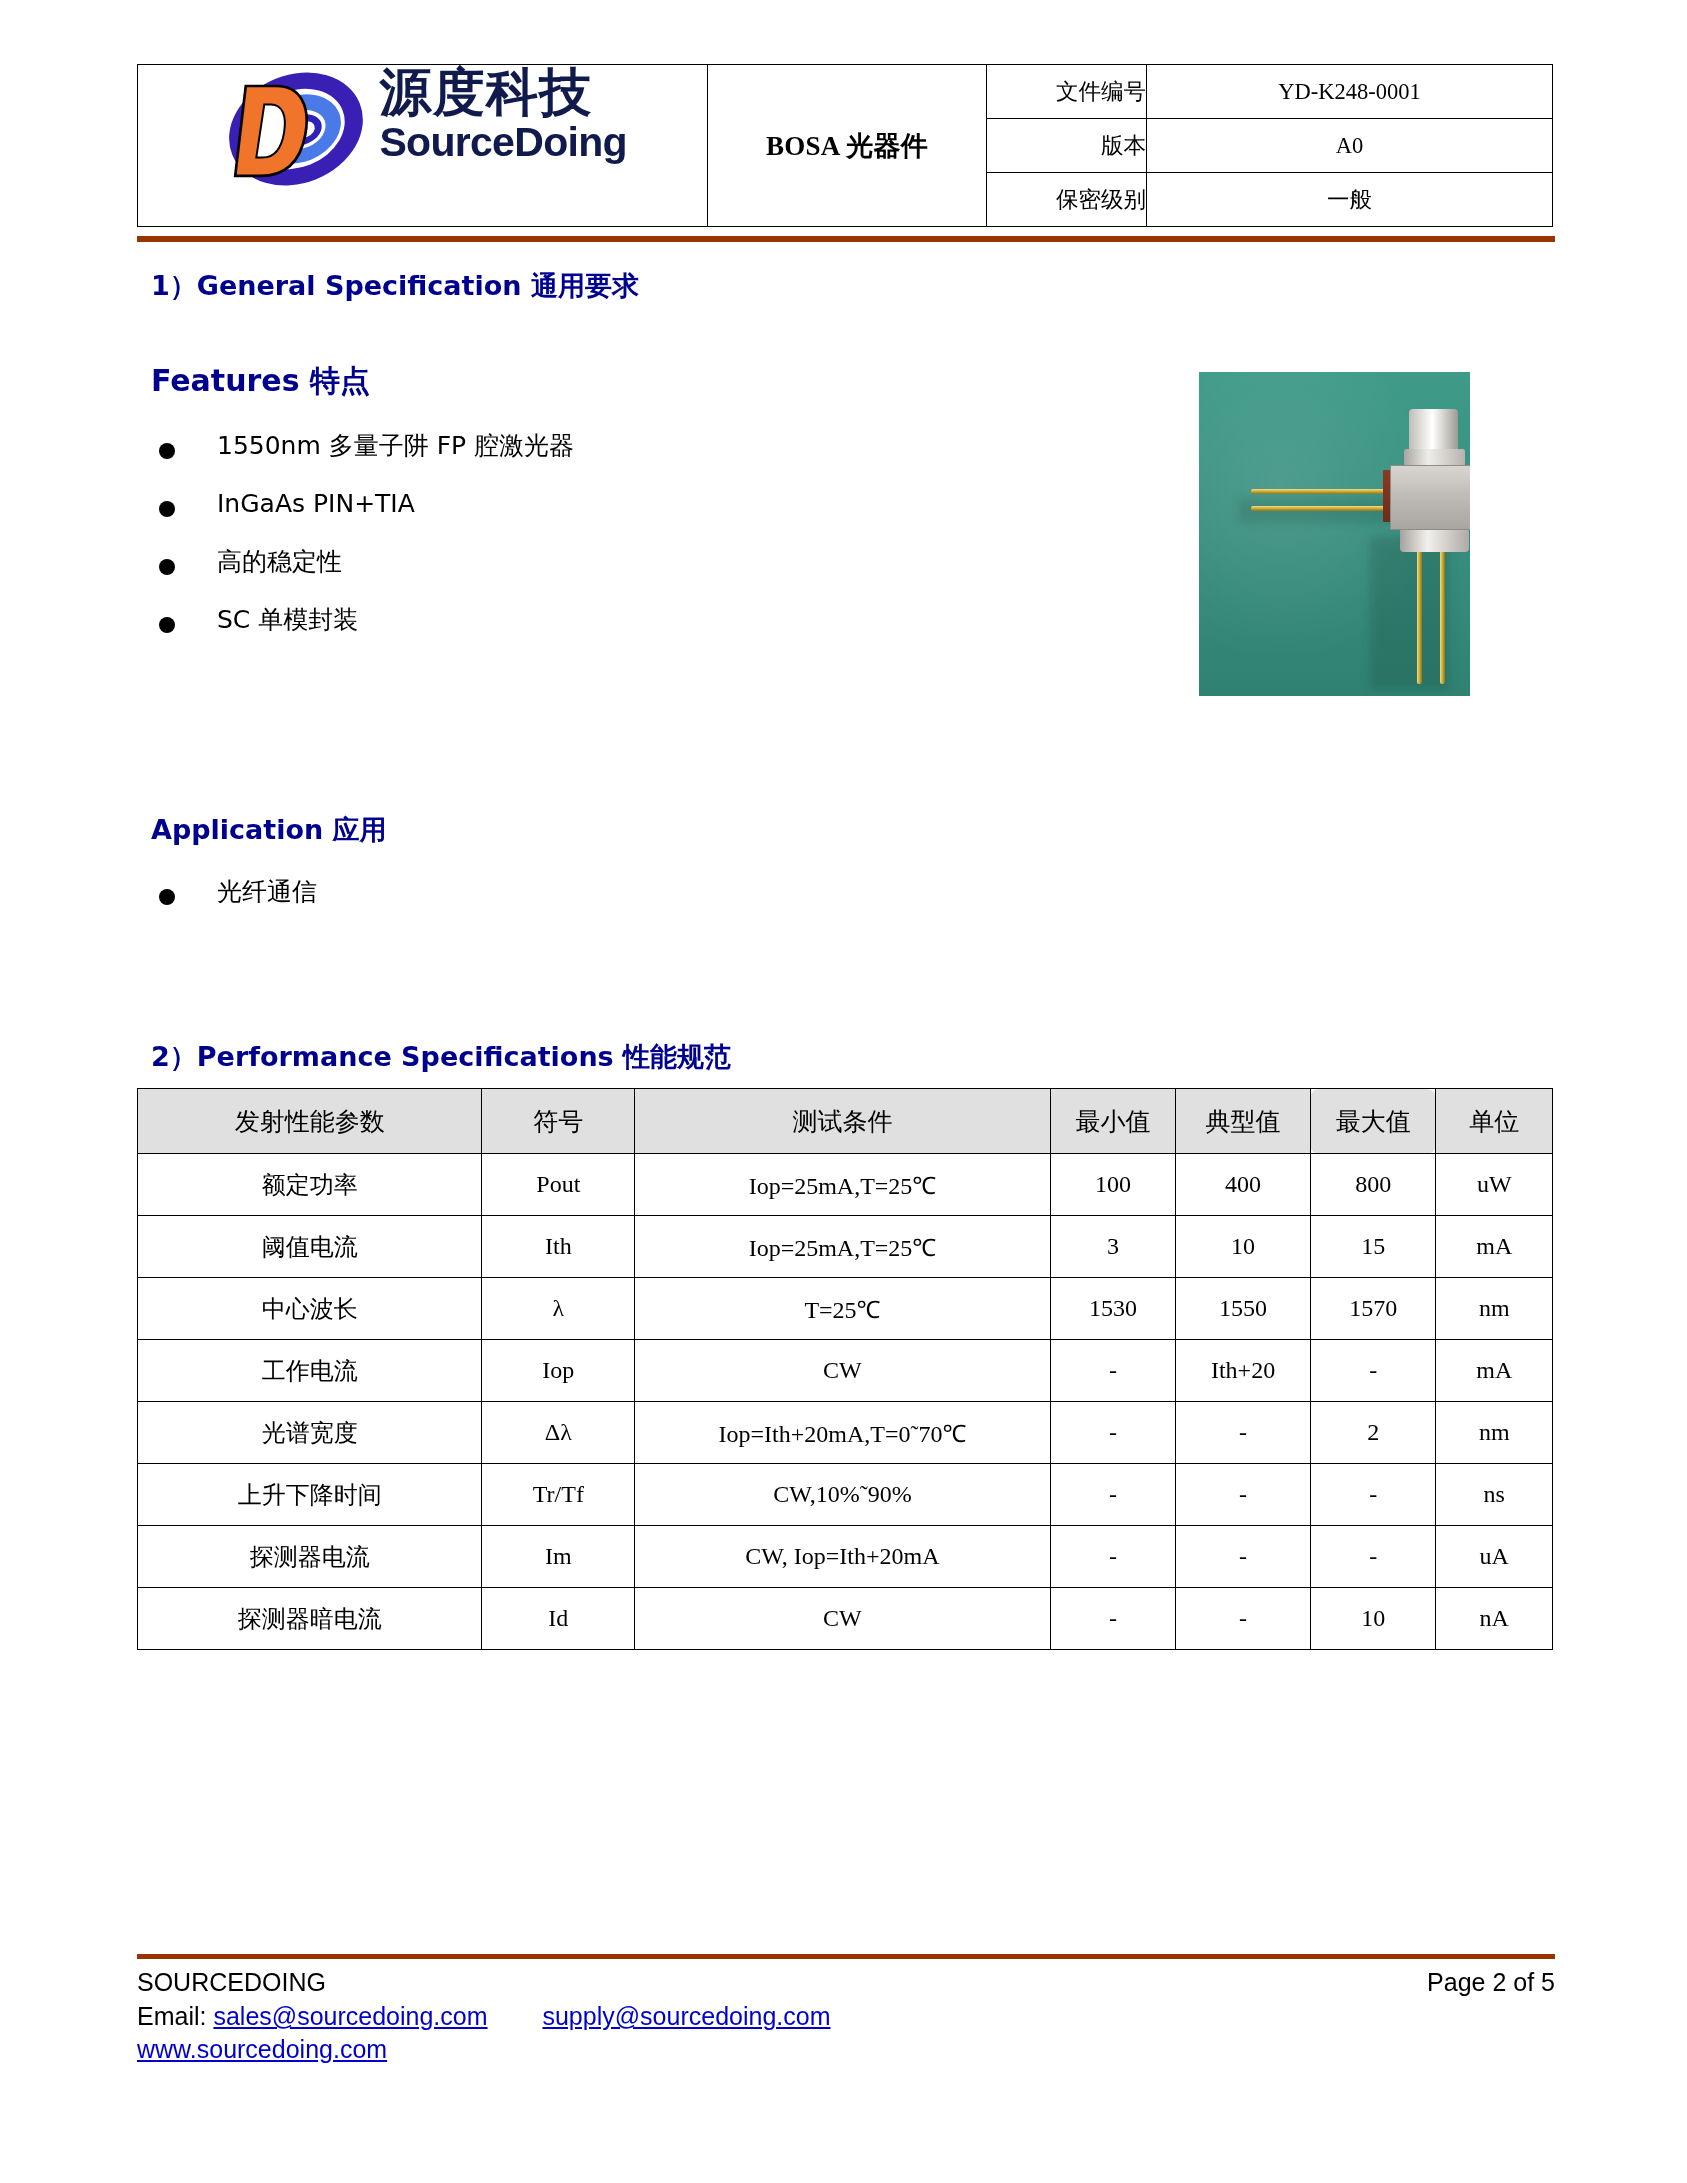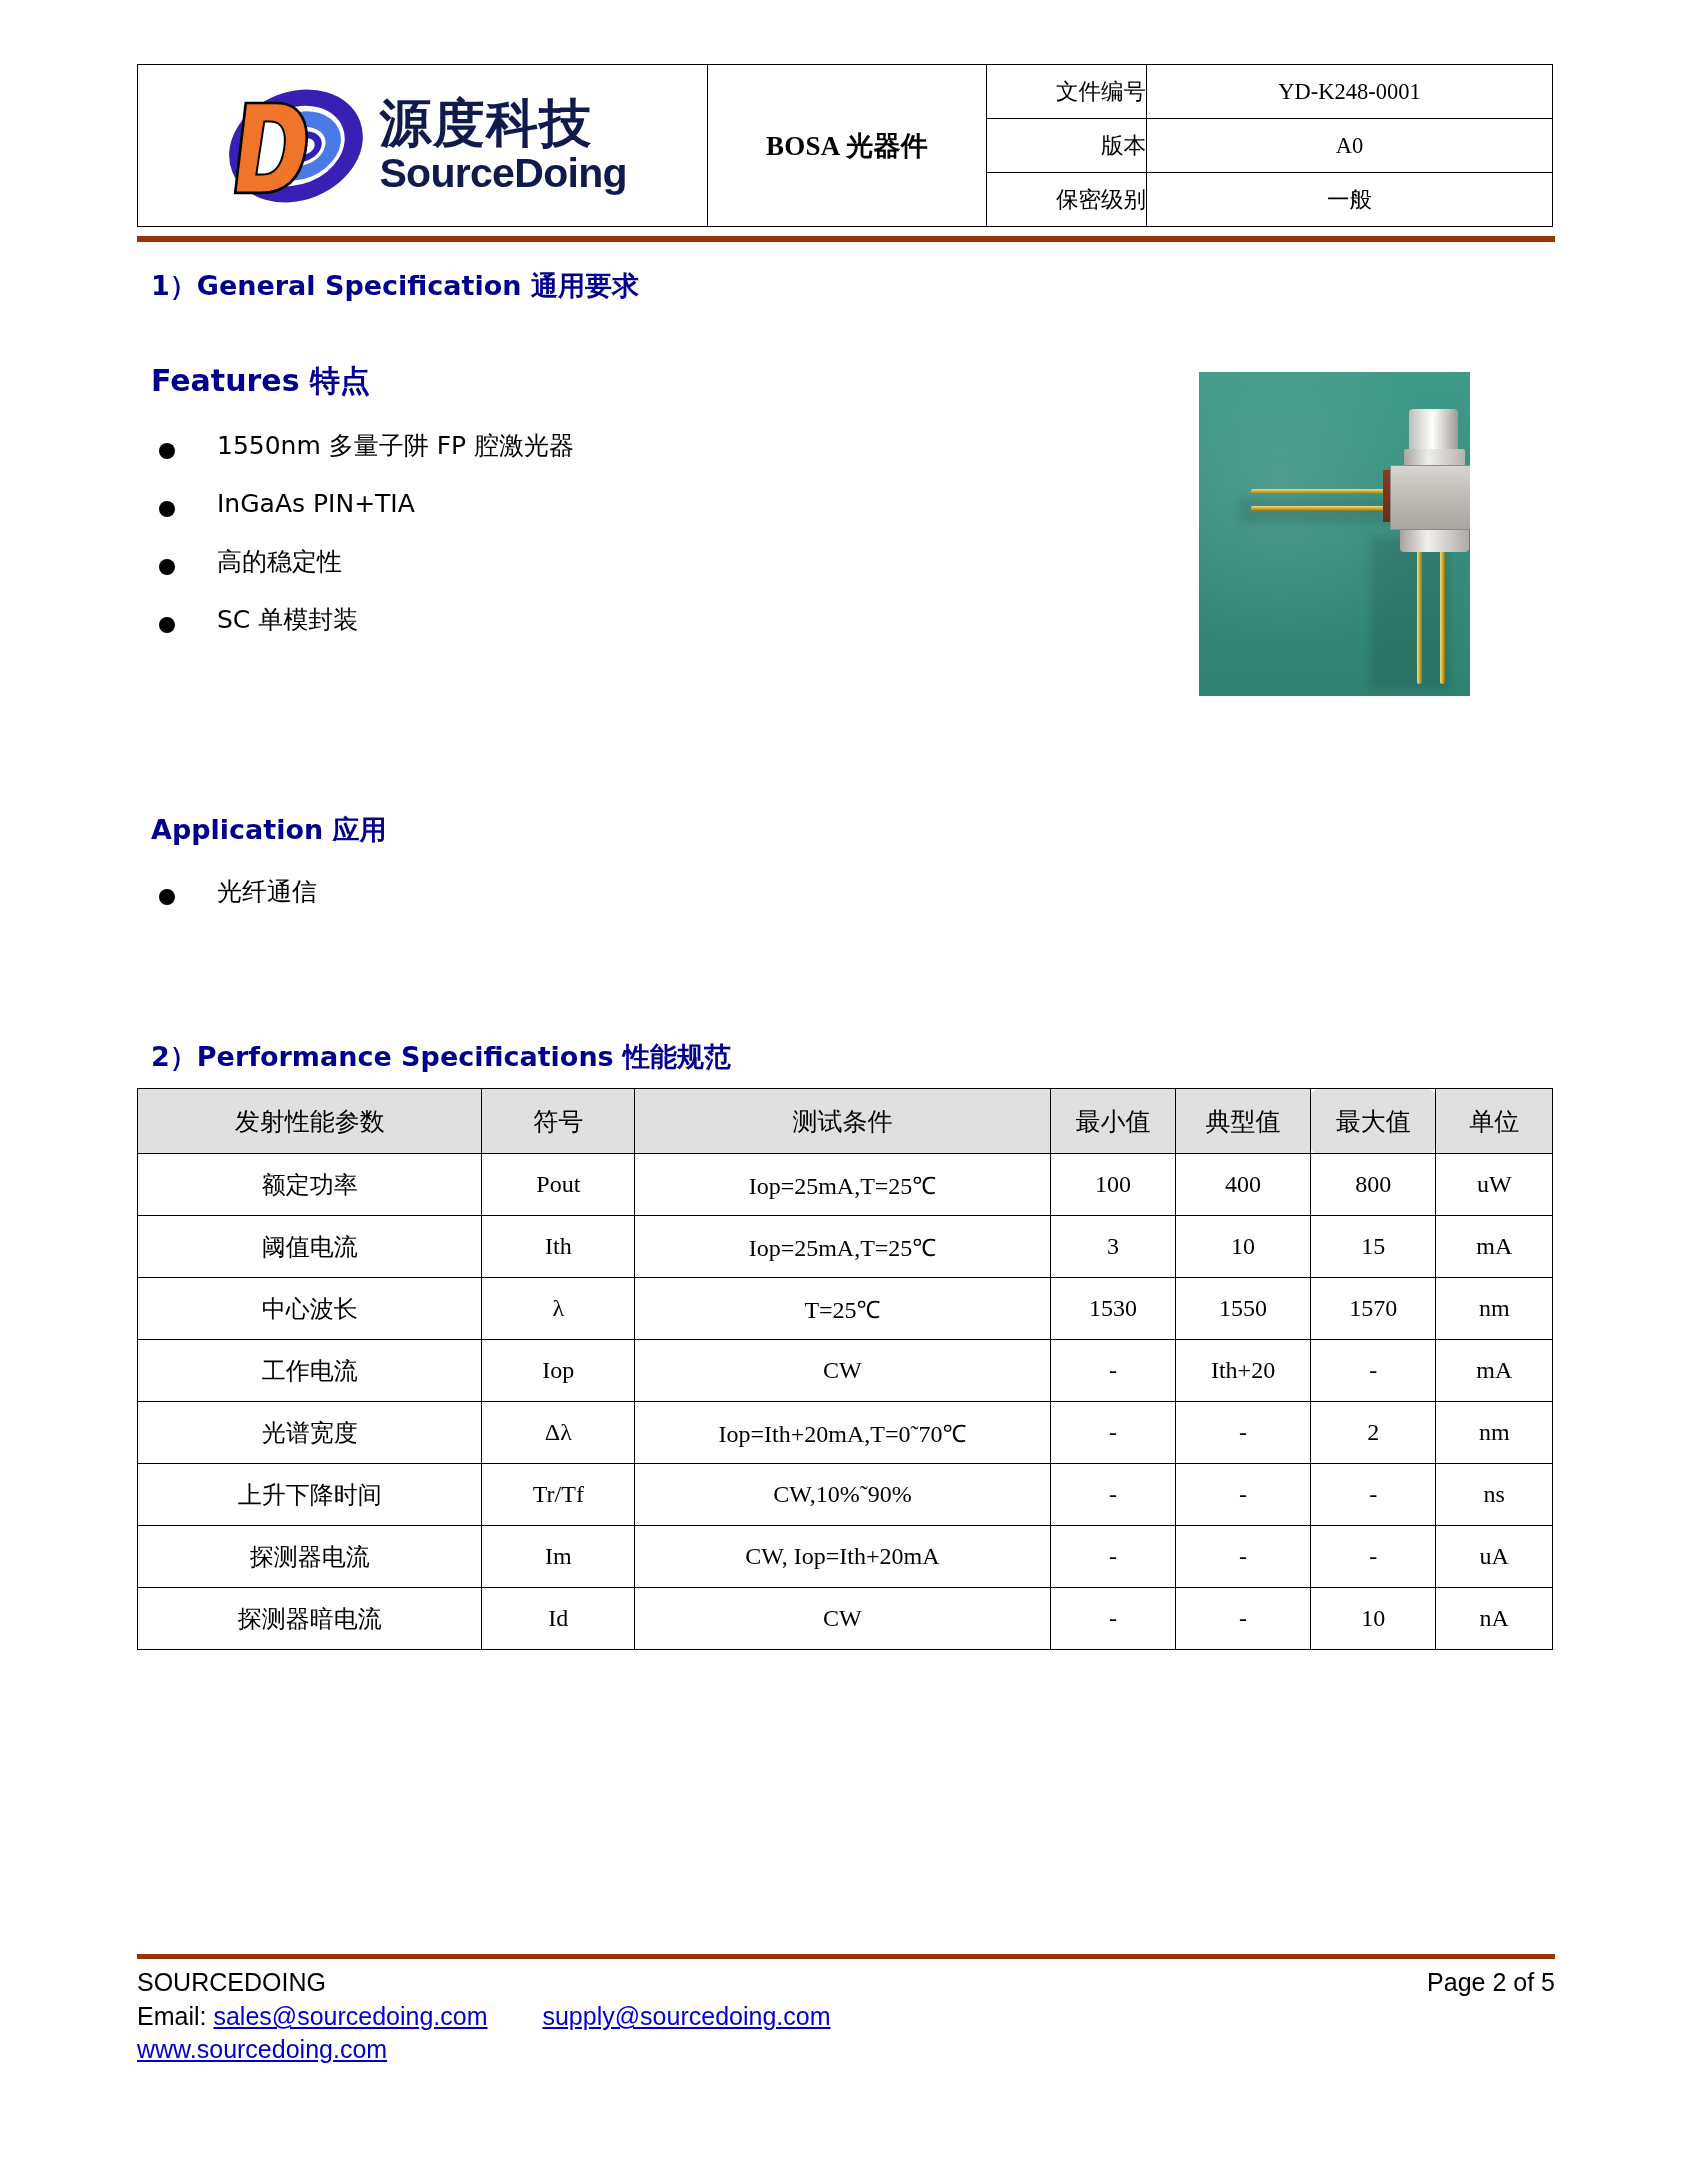--- a/index.html
+++ b/index.html
@@ -65,21 +65,20 @@
   }
   .hdr-value {
     text-align: center;
     font-family: "Liberation Serif", serif;
     font-size: 22.5px;
   }
 
   
   .logo-inner {
     display: flex;
-    align-items: center;
     justify-content: center;
     gap: 9.3px;
     height: 159px;
   }
   .logo-mark {
     width: 152px;
     height: 126px;
     position: relative;
     flex: 0 0 auto;
   }

